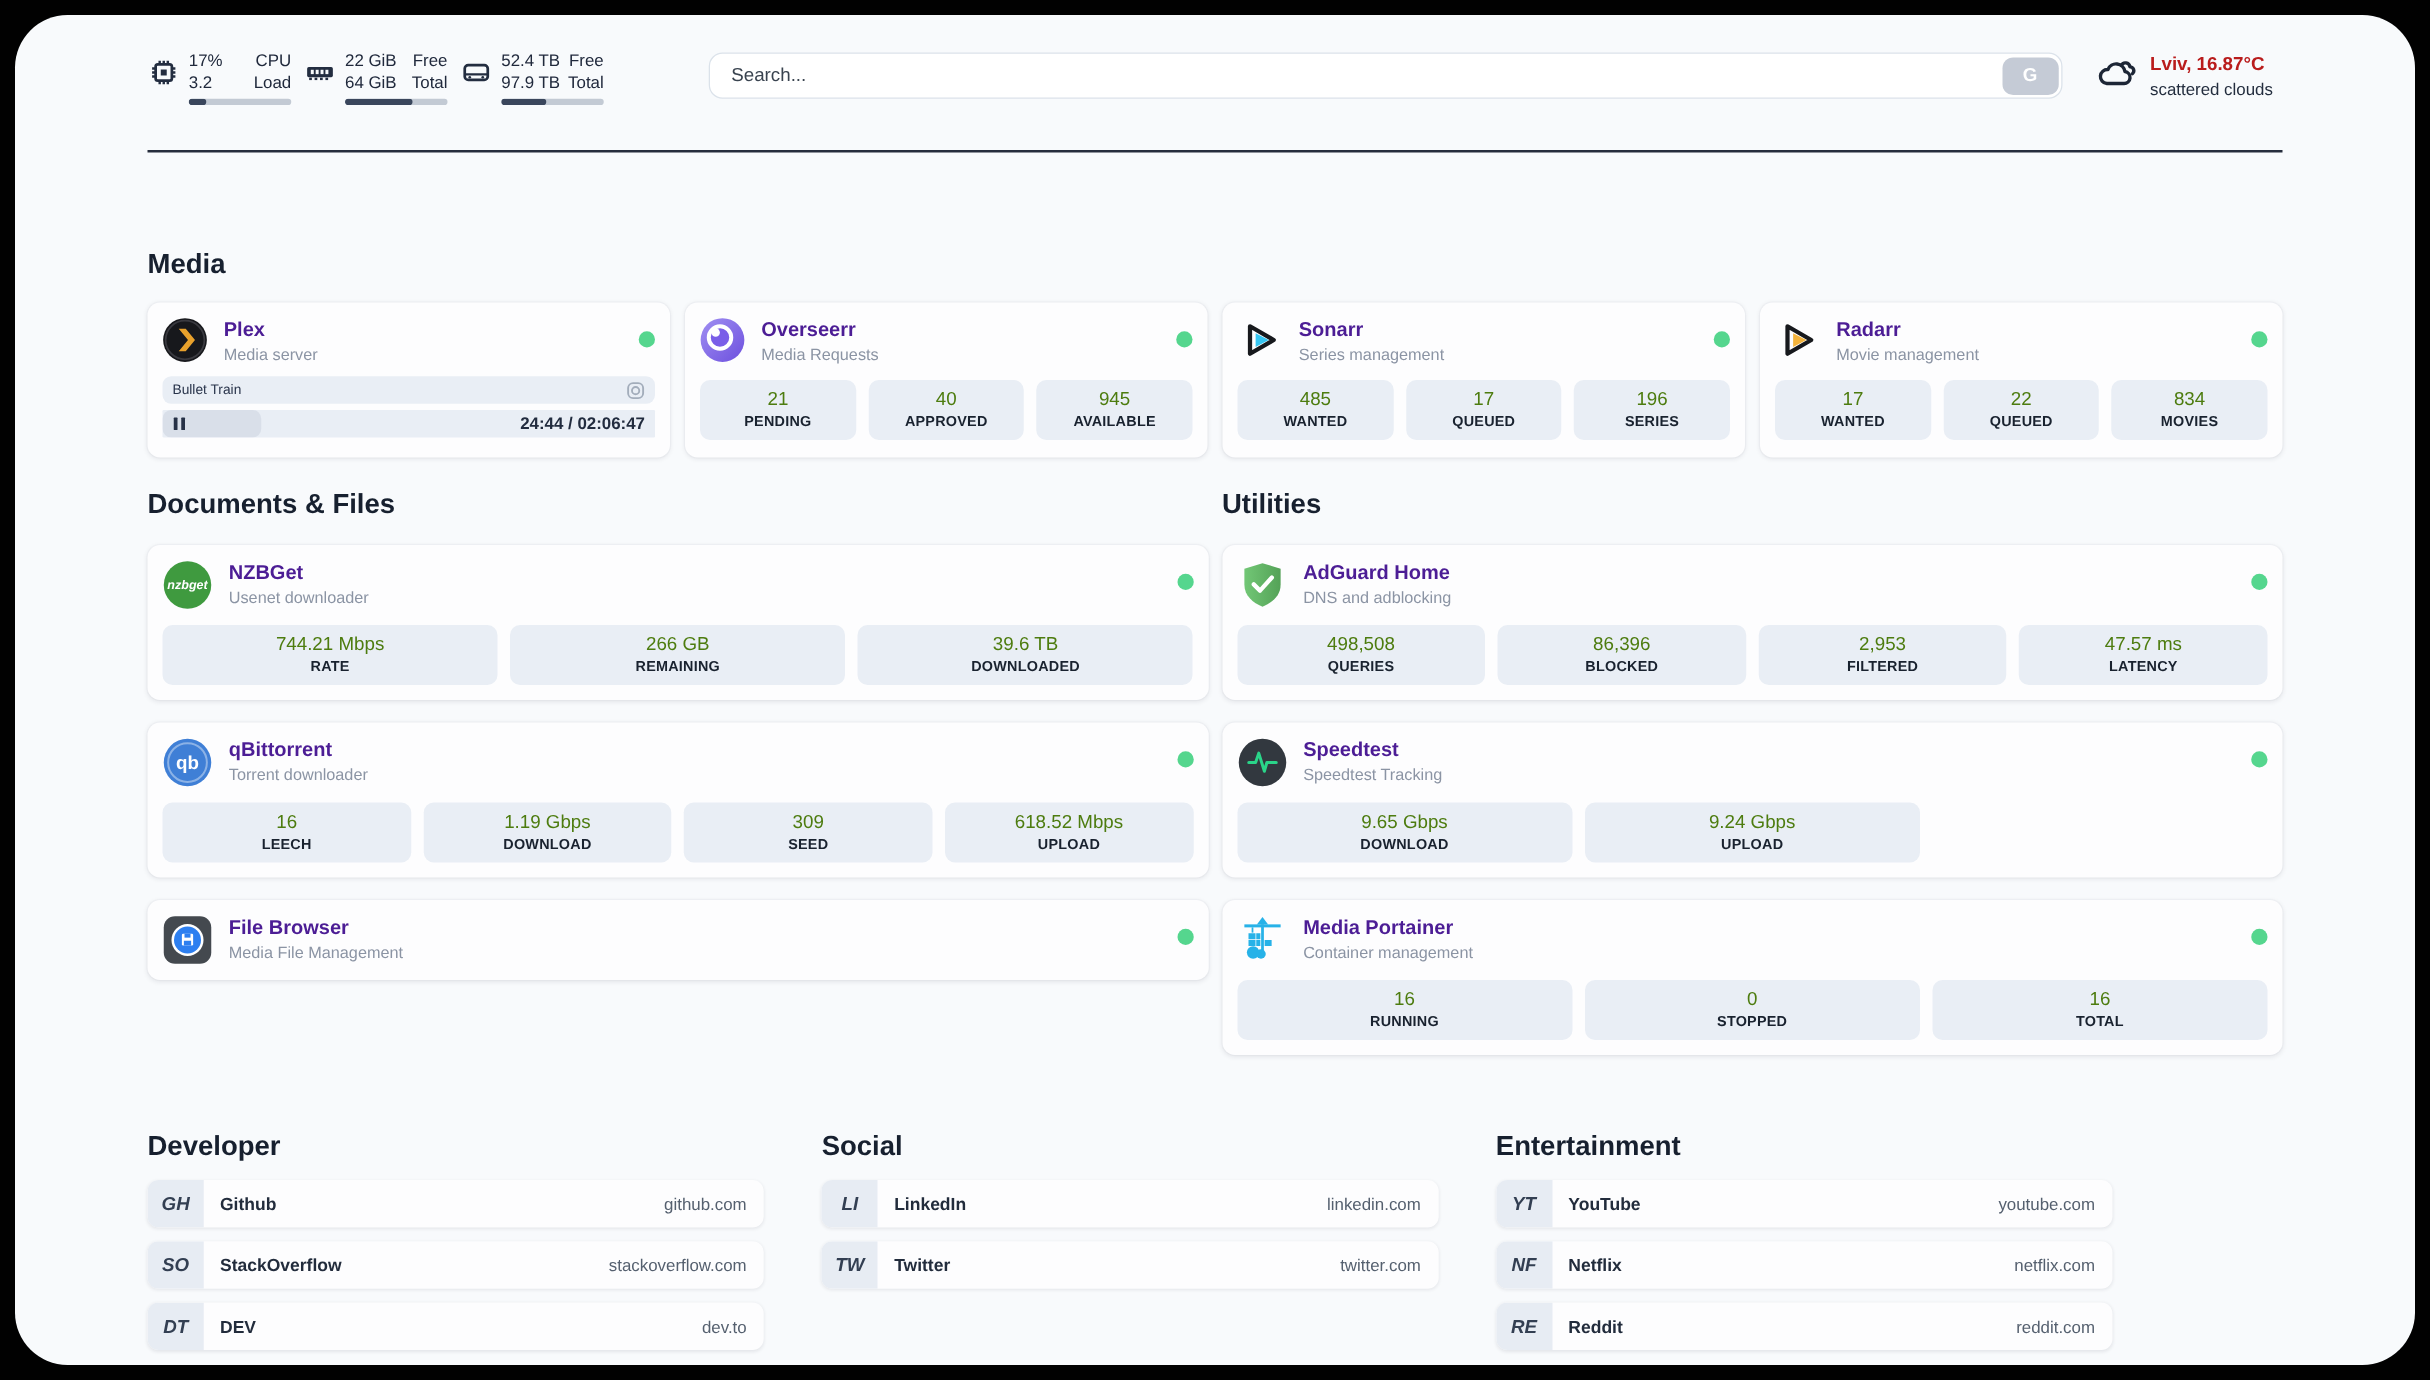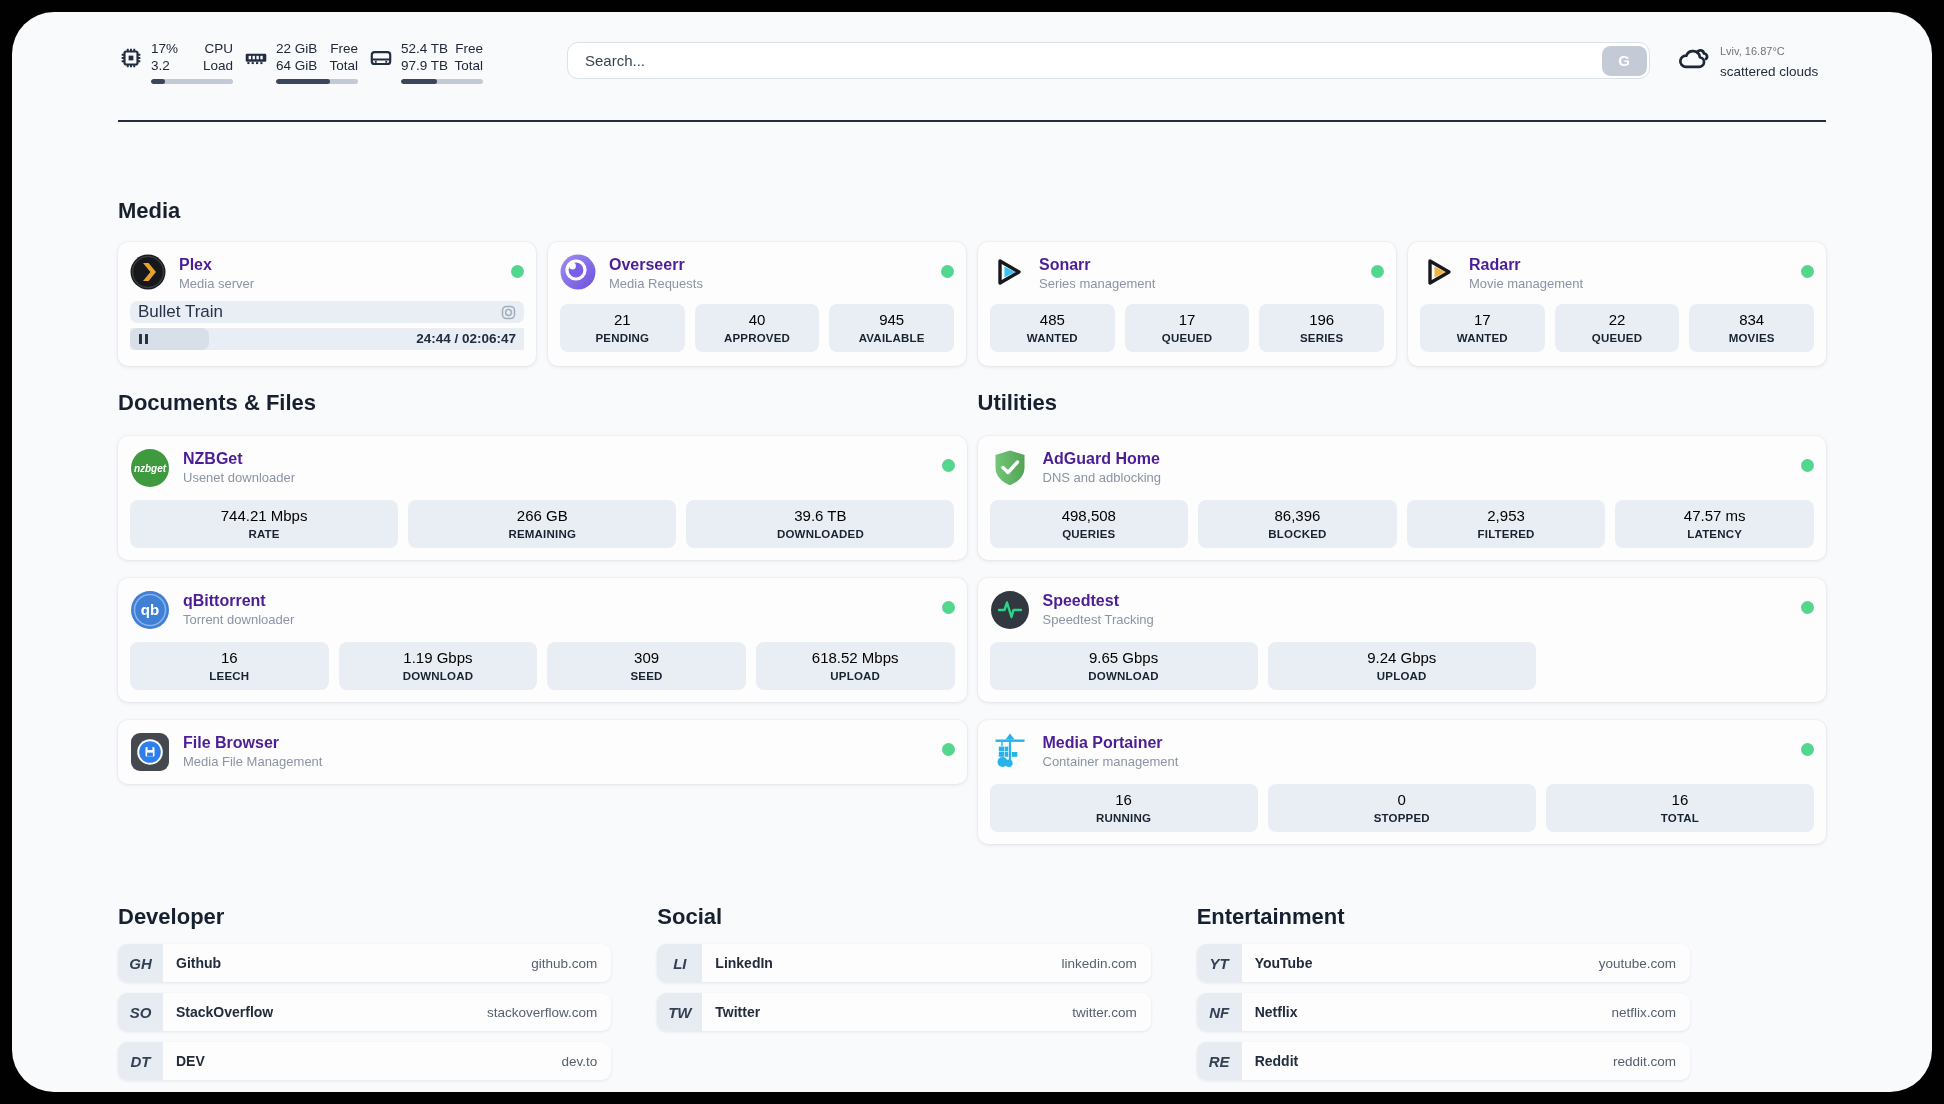--- a/index.html
+++ b/index.html
@@ -17,21 +17,21 @@
   .stat-row{display:flex;justify-content:space-between;font-size:13.5px;line-height:17px;color:#20293c;font-weight:500;}
   .stat-track{margin-top:5px;height:5px;border-radius:3px;background:#c3cad4;overflow:hidden;}
   .stat-fill{display:block;height:100%;background:#3a465c;border-radius:3px;}
 
   .searchbar{position:relative;flex:1;height:37px;margin:2px 26px 0 84px;background:#fff;border:1.5px solid #dbe2ea;border-radius:11px;}
   .searchbar input{width:100%;height:100%;border:none;outline:none;background:transparent;padding:0 60px 0 17px;font-family:inherit;font-size:15px;color:#27303f;}
   .searchbar input::placeholder{color:#39434f;opacity:1;}
   .search-btn{position:absolute;right:2.5px;top:2.5px;bottom:2.5px;width:45px;background:#c5cbd6;border:none;border-radius:8.5px;color:#fff;font-weight:700;font-size:15px;font-family:inherit;cursor:pointer;}
 
   .weather{display:flex;gap:10px;margin-top:2px;flex:none;min-width:150px;}
-  .weather-line1{font-size:11px;font-weight:400;color:#737373;line-height:19px;}
+  .weather-line1{font-size:15px;font-weight:700;color:#b91c1c;line-height:19px;}
   .weather-line2{font-size:13.5px;color:#232d3e;margin-top:2px;line-height:17px;}
 
   .divider{height:2px;background:#262d3d;border:none;margin:36px 0 0;}
 
   
   .section-title{font-size:22px;font-weight:700;color:#17202f;line-height:26px;}
   .media-title{margin:76px 0 18px;}
   .media-grid{display:grid;grid-template-columns:repeat(4,1fr);gap:12px;}
   .card{background:#fdfdfe;border-radius:10px;box-shadow:0 1px 4px rgba(17,24,39,.09),0 0 0 1px rgba(17,24,39,.02);padding:12px;cursor:pointer;}
   .media-grid .card{height:124px;}
@@ -39,24 +39,24 @@
   .app-head{display:flex;gap:13px;}
   .app-icon{flex:none;display:flex;}
   .app-title{font-size:16px;font-weight:700;color:#4c1d95;line-height:20px;margin-top:1px;}
   .app-sub{font-size:13px;color:#8b94a4;line-height:16px;margin-top:1px;}
   .dot{width:13px;height:13px;border-radius:50%;margin-left:auto;margin-top:11px;flex:none;}
 
   .pills{display:grid;gap:10px;margin-top:12px;}
   .cols-3{grid-template-columns:repeat(3,1fr);}
   .cols-4{grid-template-columns:repeat(4,1fr);}
   .pill{background:#e9eef5;border-radius:8px;height:48px;display:flex;flex-direction:column;align-items:center;justify-content:center;}
-  .pill-val{font-size:15px;color:#000000;line-height:18px;}
+  .pill-val{font-size:15px;color:#4d7c0f;line-height:18px;}
   .pill-lab{font-size:11.5px;font-weight:800;color:#19222f;letter-spacing:.2px;line-height:14px;margin-top:2px;}
 
-  .media-row{height:22px;background:#e9eef5;border-radius:7px;display:flex;align-items:center;padding:0 8px;margin-top:9px;font-size:17px;font-weight:500;color:#28334a;}
+  .media-row{height:22px;background:#e9eef5;border-radius:7px;display:flex;align-items:center;padding:0 8px;margin-top:9px;font-size:11px;font-weight:500;color:#28334a;}
   .media-row .cam{margin-left:auto;display:flex;}
   .media-progress{position:relative;height:22px;background:#e9eef5;border-radius:1px;margin-top:5px;overflow:hidden;font-size:13.5px;}
   .prog-fill{position:absolute;left:0;top:0;bottom:0;background:#d9dfe9;border-radius:7px;}
   .pausebars{position:absolute;left:9px;top:6px;display:flex;gap:2.5px;cursor:pointer;}
   .pausebars i{width:3px;height:10px;background:#273247;border-radius:.5px;}
   .prog-time{position:absolute;right:8px;top:0;line-height:22px;font-weight:700;color:#222c3f;}
 
   .two-col{display:grid;grid-template-columns:1fr 1fr;gap:11px;align-items:start;}
   .col-title{margin:24px 0 20px;}
   .stack{display:flex;flex-direction:column;gap:18px;}

